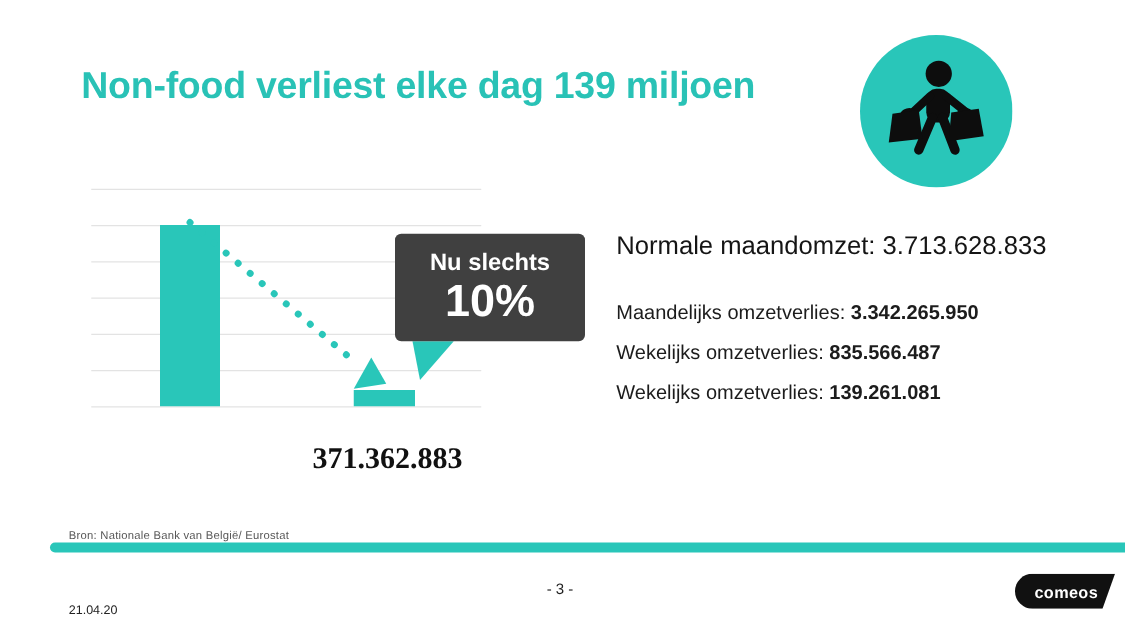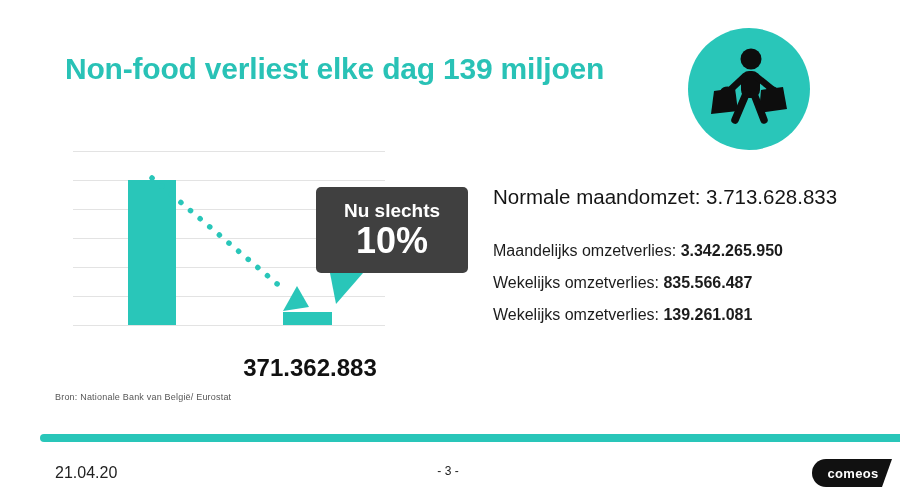--- a/index.html
+++ b/index.html
@@ -37,42 +37,42 @@
     position: absolute; left: 316px; top: 187px; width: 152px; height: 86px;
     background: #404040; border-radius: 5px;
     display: flex; flex-direction: column; align-items: center; justify-content: center;
     color: #ffffff; text-align: center; z-index: 2;
   }
   .callout-line1 { font-size: 19px; font-weight: bold; line-height: 1.1; }
   .callout-line2 { font-size: 36px; font-weight: bold; line-height: 1.05; }
 
   .chart-value {
     position: absolute; left: 200px; top: 354px; width: 220px;
-    text-align: center; font-size: 24px; font-weight: bold; color: #111111;
+    text-align: center; font-size: 24px; font-weight: bold; color: #111111; font-family: Liberation Serif, serif;
   }
 
   
   .stats { position: absolute; left: 493px; top: 185px; width: 395px; }
   .stats-heading { font-size: 20.5px; font-weight: normal; color: #151515; white-space: nowrap; }
   .stat-line { position: absolute; left: 0; font-size: 16px; color: #1c1c1c; white-space: nowrap; }
   .stat-line .stat-value { font-weight: bold; }
   .stat-1 { top: 57px; }
   .stat-2 { top: 89px; }
   .stat-3 { top: 121px; }
 
   
   .source-note {
-    position: absolute; left: 55px; top: 392px;
+    position: absolute; left: 55px; top: 423px;
     font-size: 9px; color: #575757; letter-spacing: 0.2px;
   }
   .divider {
     position: absolute; left: 40px; top: 434px; width: 860px; height: 8px;
     background: #29c6b9; border-radius: 4px 0 0 4px;
   }
-  .footer-date { position: absolute; left: 55px; top: 464px; font-size: 16px; color: #222222; }
+  .footer-date { position: absolute; left: 55px; top: 483px; font-size: 10px; color: #222222; }
   .footer-page { position: absolute; left: 408px; top: 464px; width: 80px; text-align: center; font-size: 12px; color: #222222; }
   .footer-logo { position: absolute; left: 812px; top: 459px; width: 80px; height: 28px; }
 </style>
 </head>
 <body>
 
 <h1 class="slide-title">Non-food verliest elke dag 139 miljoen</h1>
 
 <div class="hero-icon">
   <svg width="122" height="122" viewBox="0 0 122 122">

